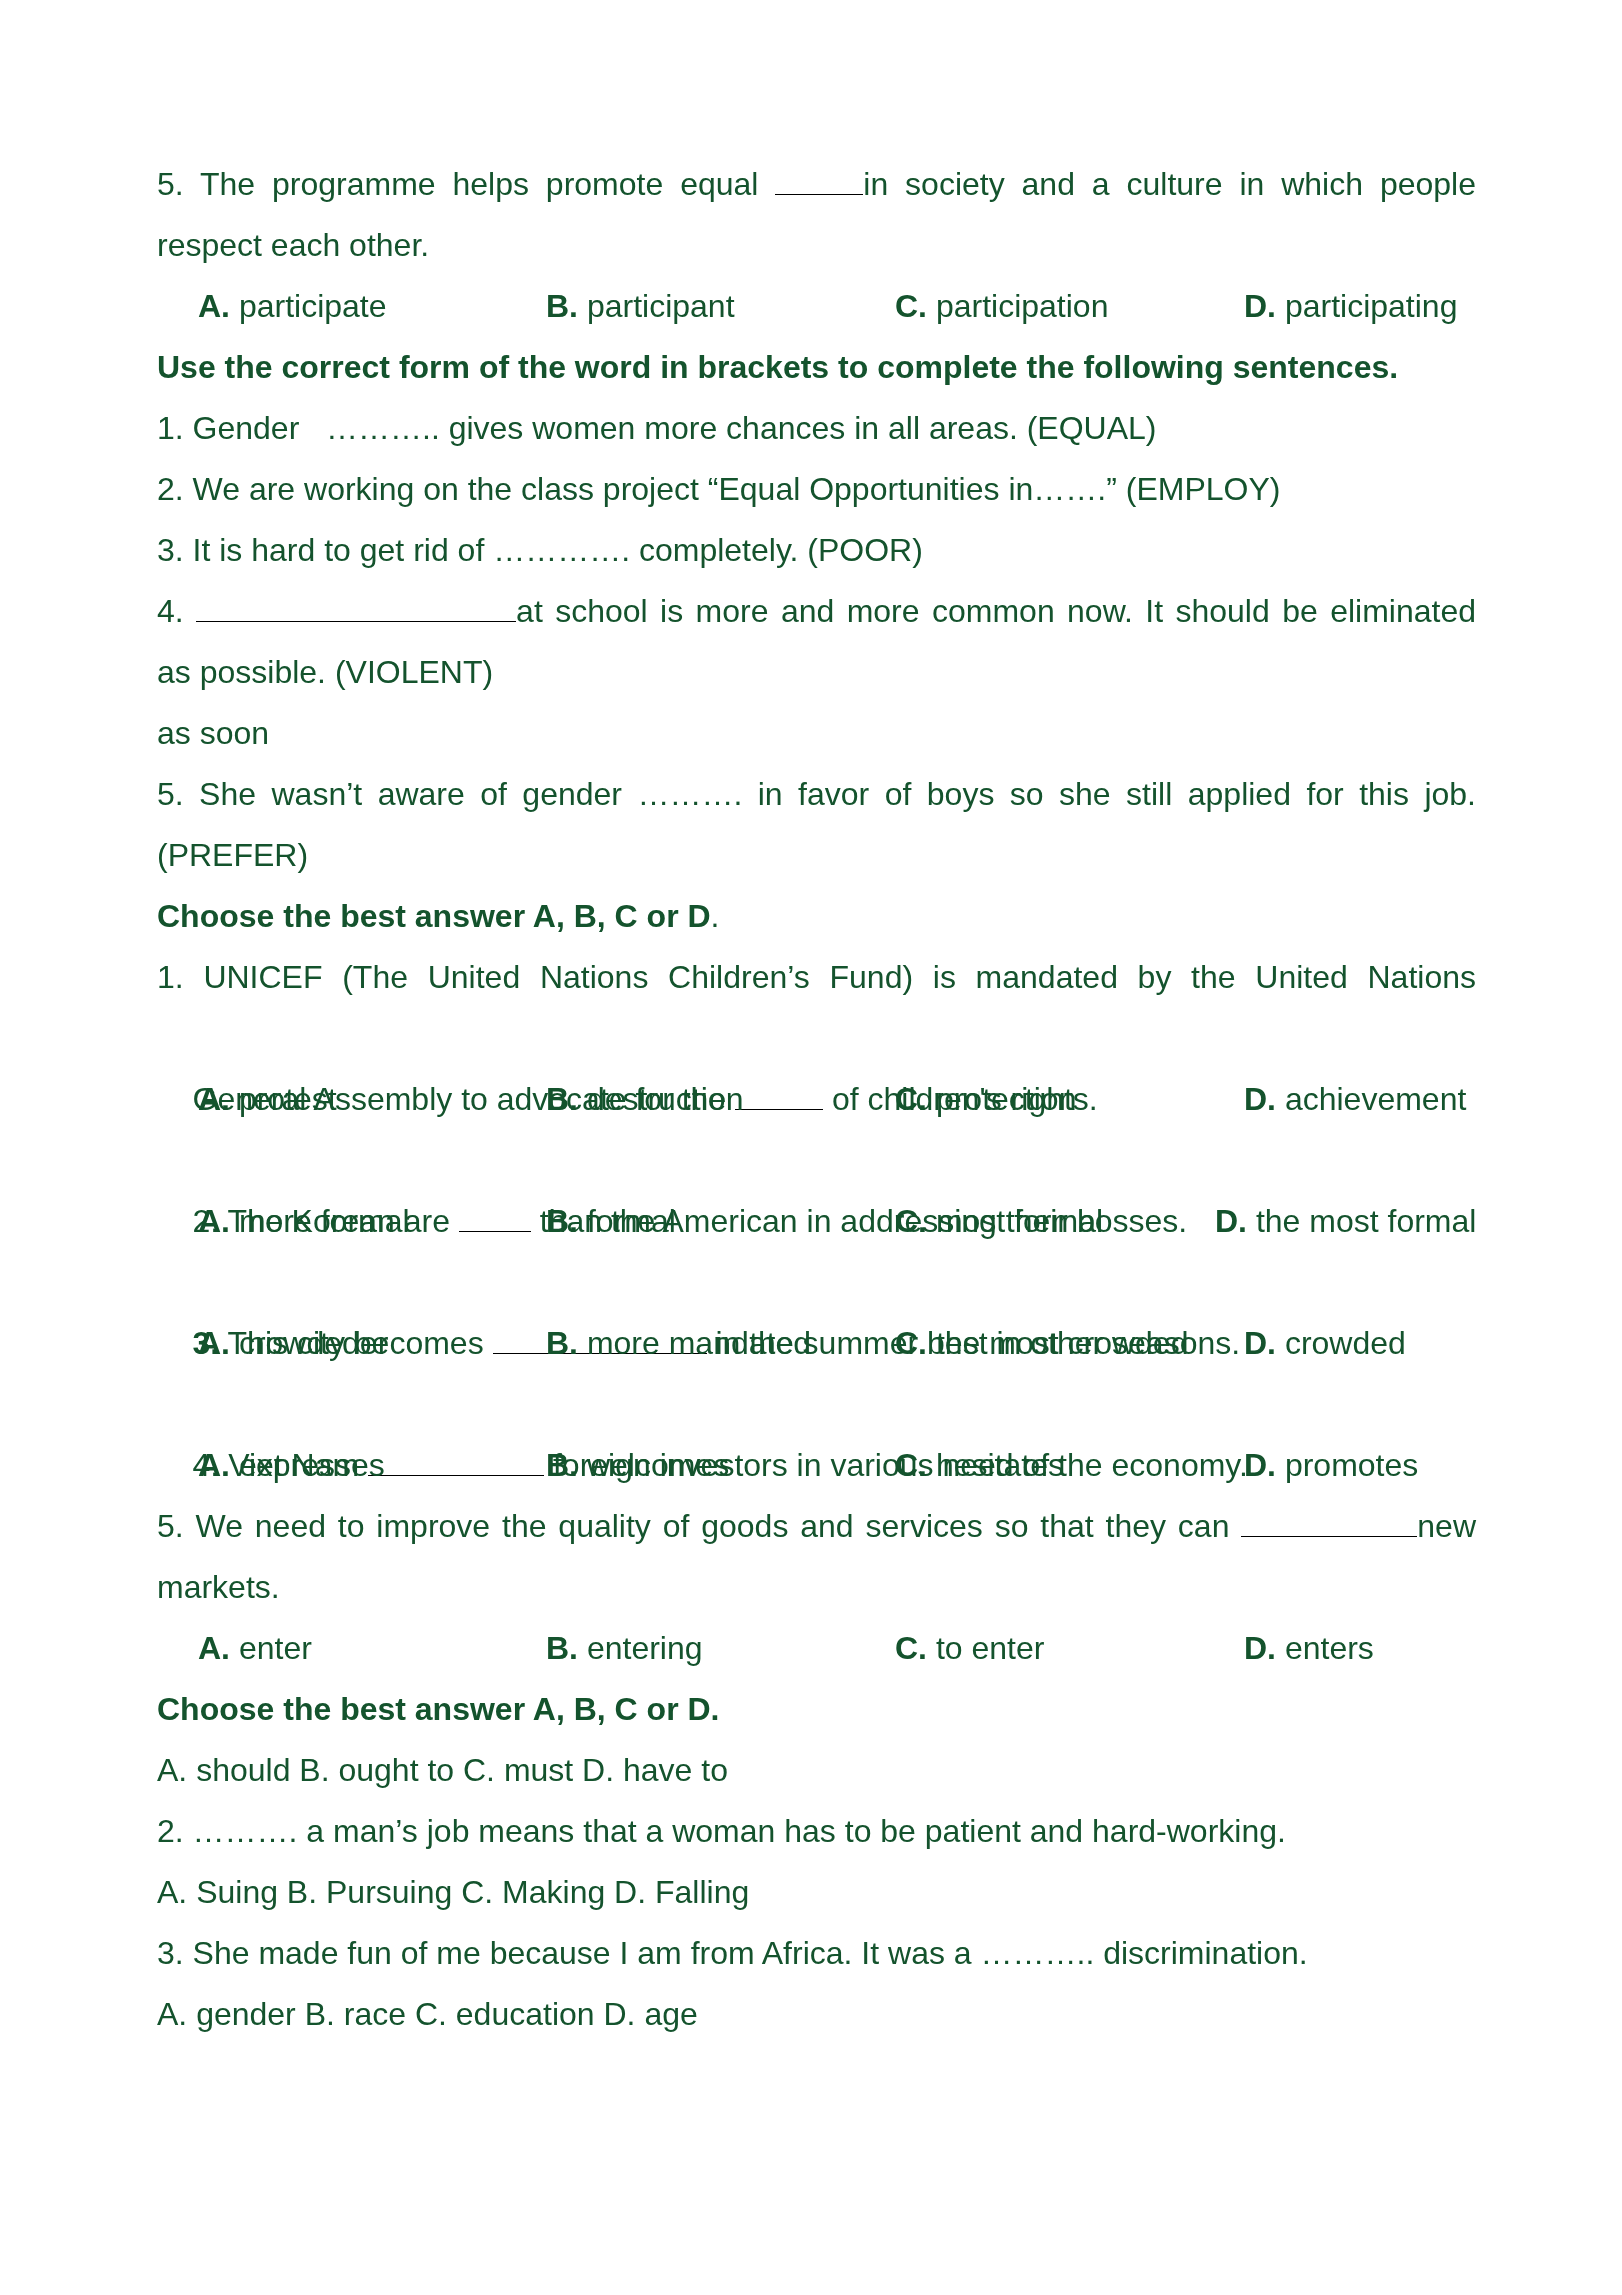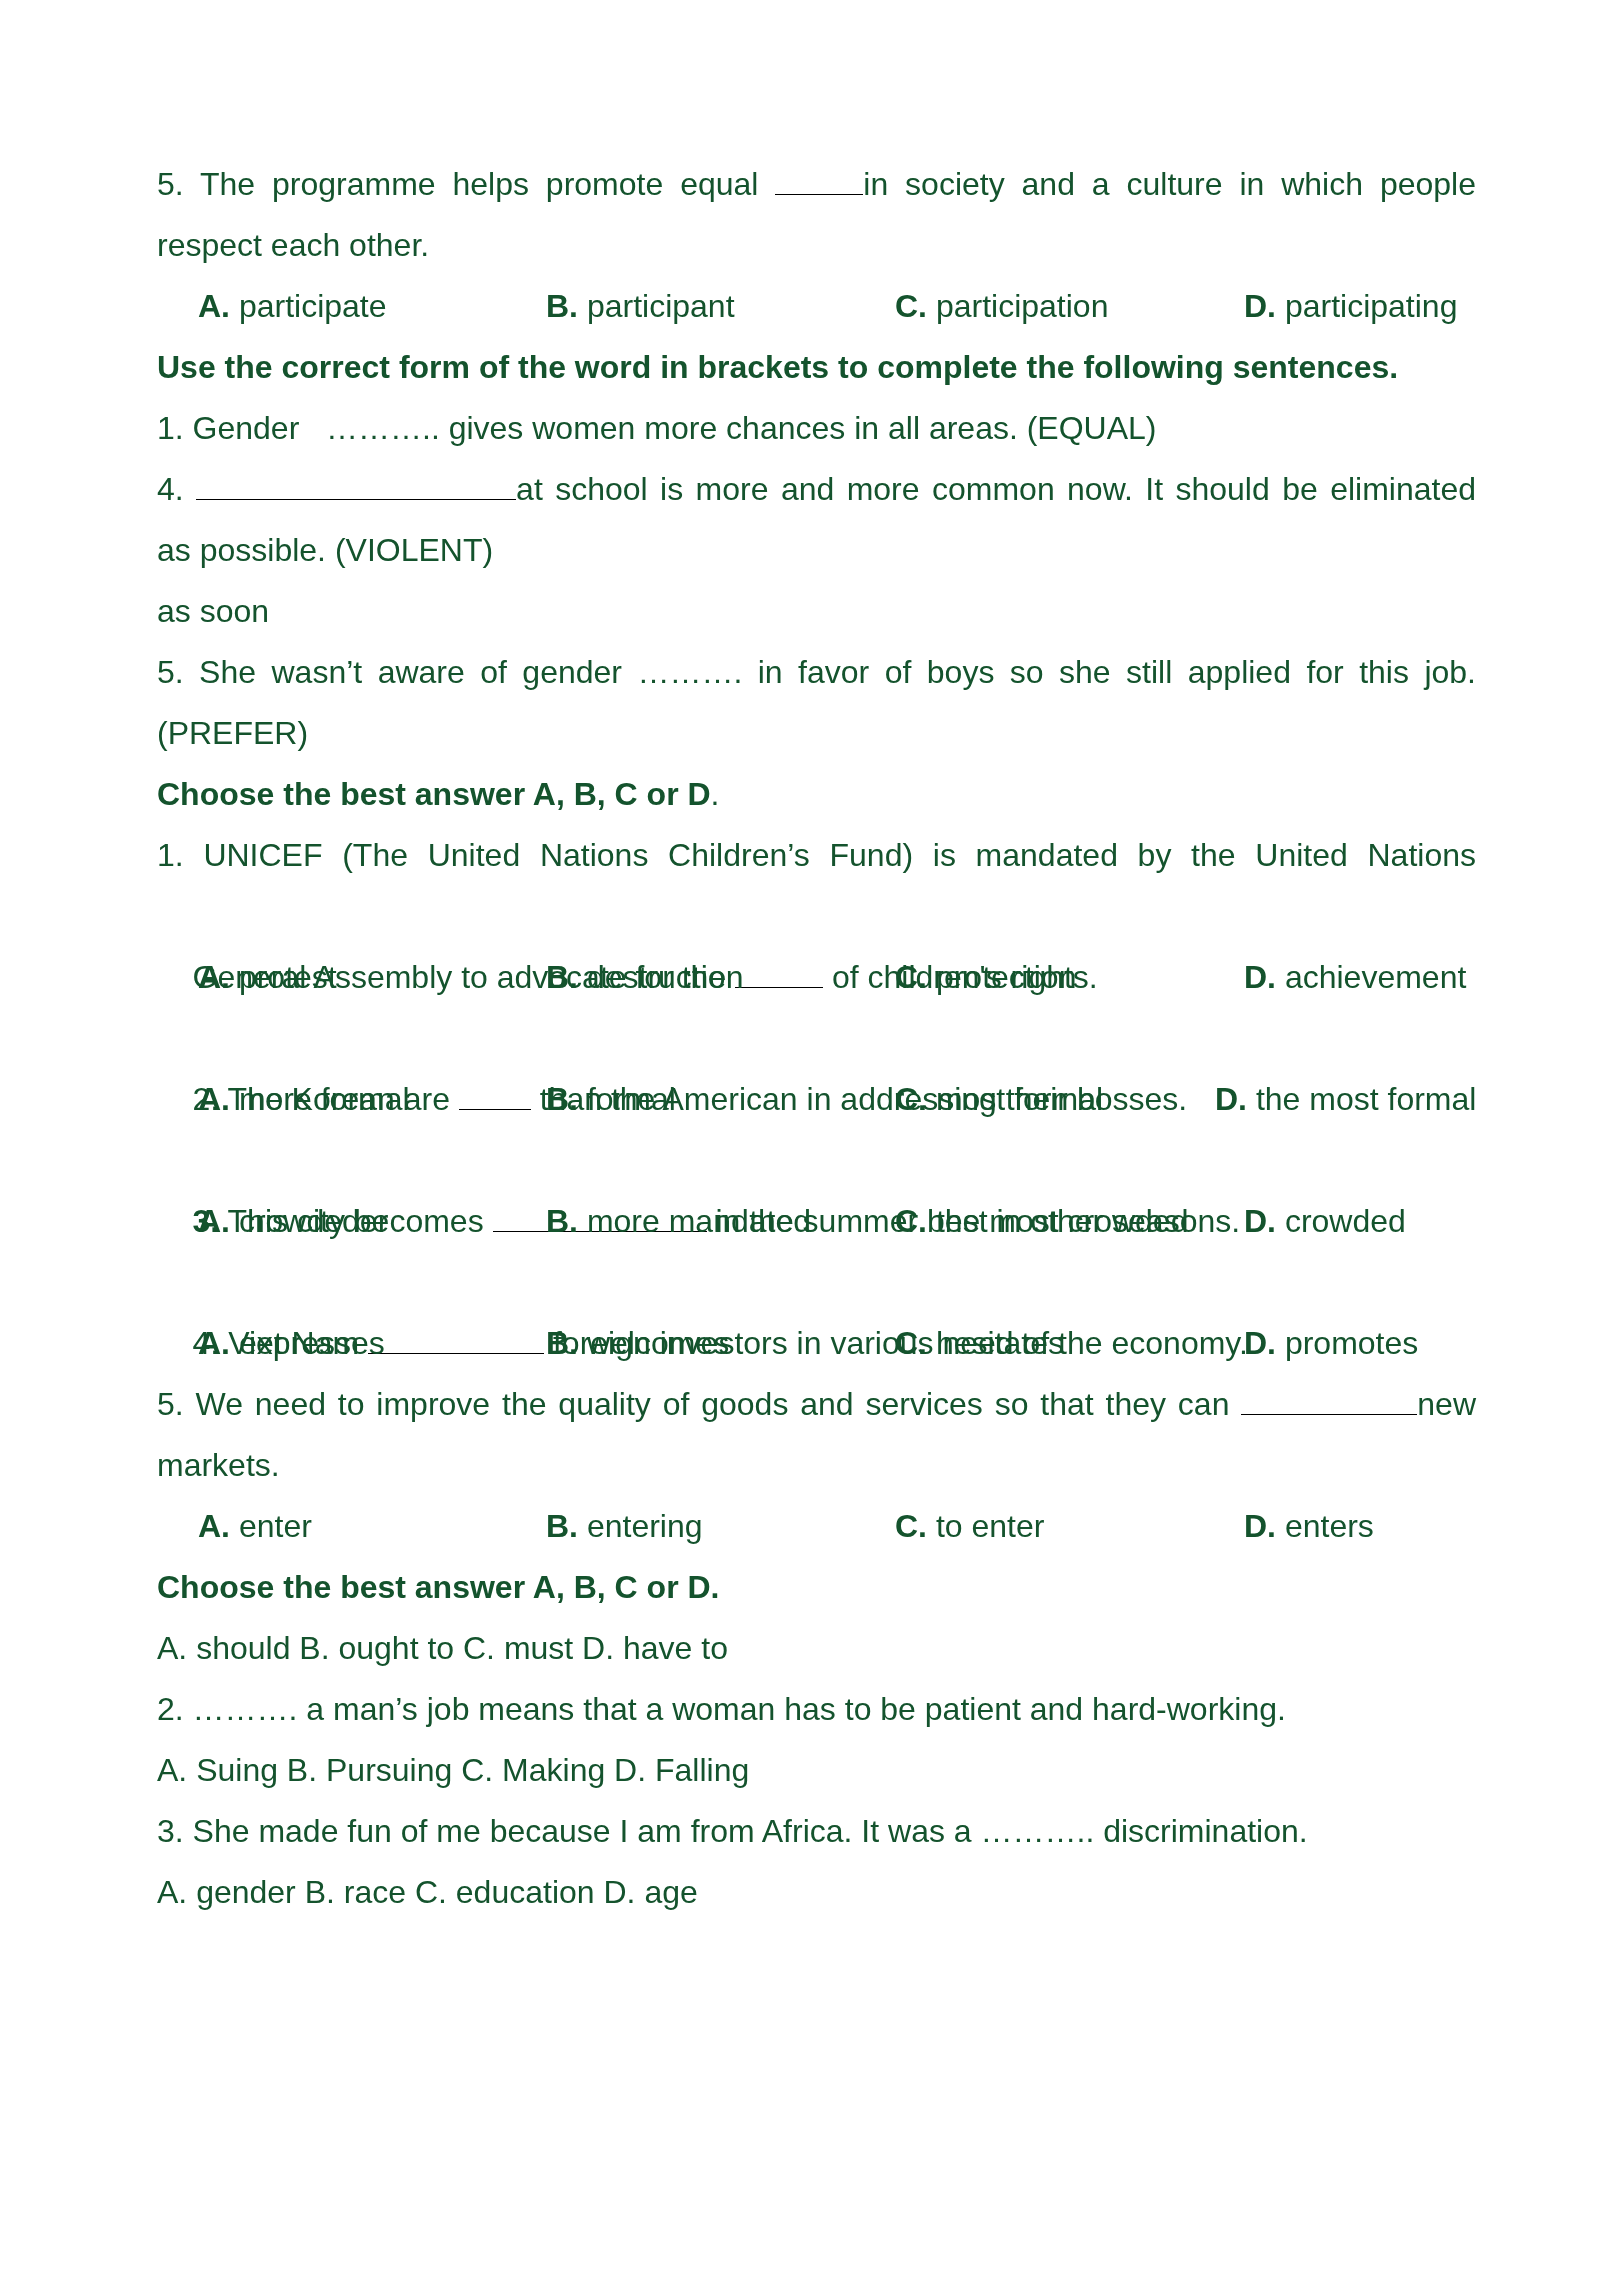--- a/index.html
+++ b/index.html
@@ -30,20 +30,22 @@
   <div class="line">respect each other.</div>
   <div class="opts">
     <span class="opt o0"><b>A.</b><span> participate</span></span>
     <span class="opt o1"><b>B.</b><span> participant</span></span>
     <span class="opt o2"><b>C.</b><span> participation</span></span>
     <span class="opt o3"><b>D.</b><span> participating</span></span>
   </div>
 
   <div class="line bold">Use the correct form of the word in brackets to complete the following sentences.</div>
   <div class="line">1. Gender   ……….. gives women more chances in all areas. (EQUAL)</div>
+  <div class="line">2. We are working on the class project “Equal Opportunities in…….” (EMPLOY)</div>
+  <div class="line">3. It is hard to get rid of …………. completely. (POOR)</div>
   <div class="line just">
     <span>4. </span><span class="blank" style="width:320px"></span><span>at school is more and more common now. It should be eliminated</span>
   </div>
   <div class="line">as possible. (VIOLENT)</div>
   <div class="line">as soon</div>
   <div class="line just">5. She wasn’t aware of gender ………. in favor of boys so she still applied for this job.</div>
   <div class="line">(PREFER)</div>
 
   <div class="line"><b>Choose the best answer A, B, C or D</b><span>.</span></div>
   <div class="line just"> 1. UNICEF (The United Nations Children’s Fund) is mandated by the United Nations</div>

